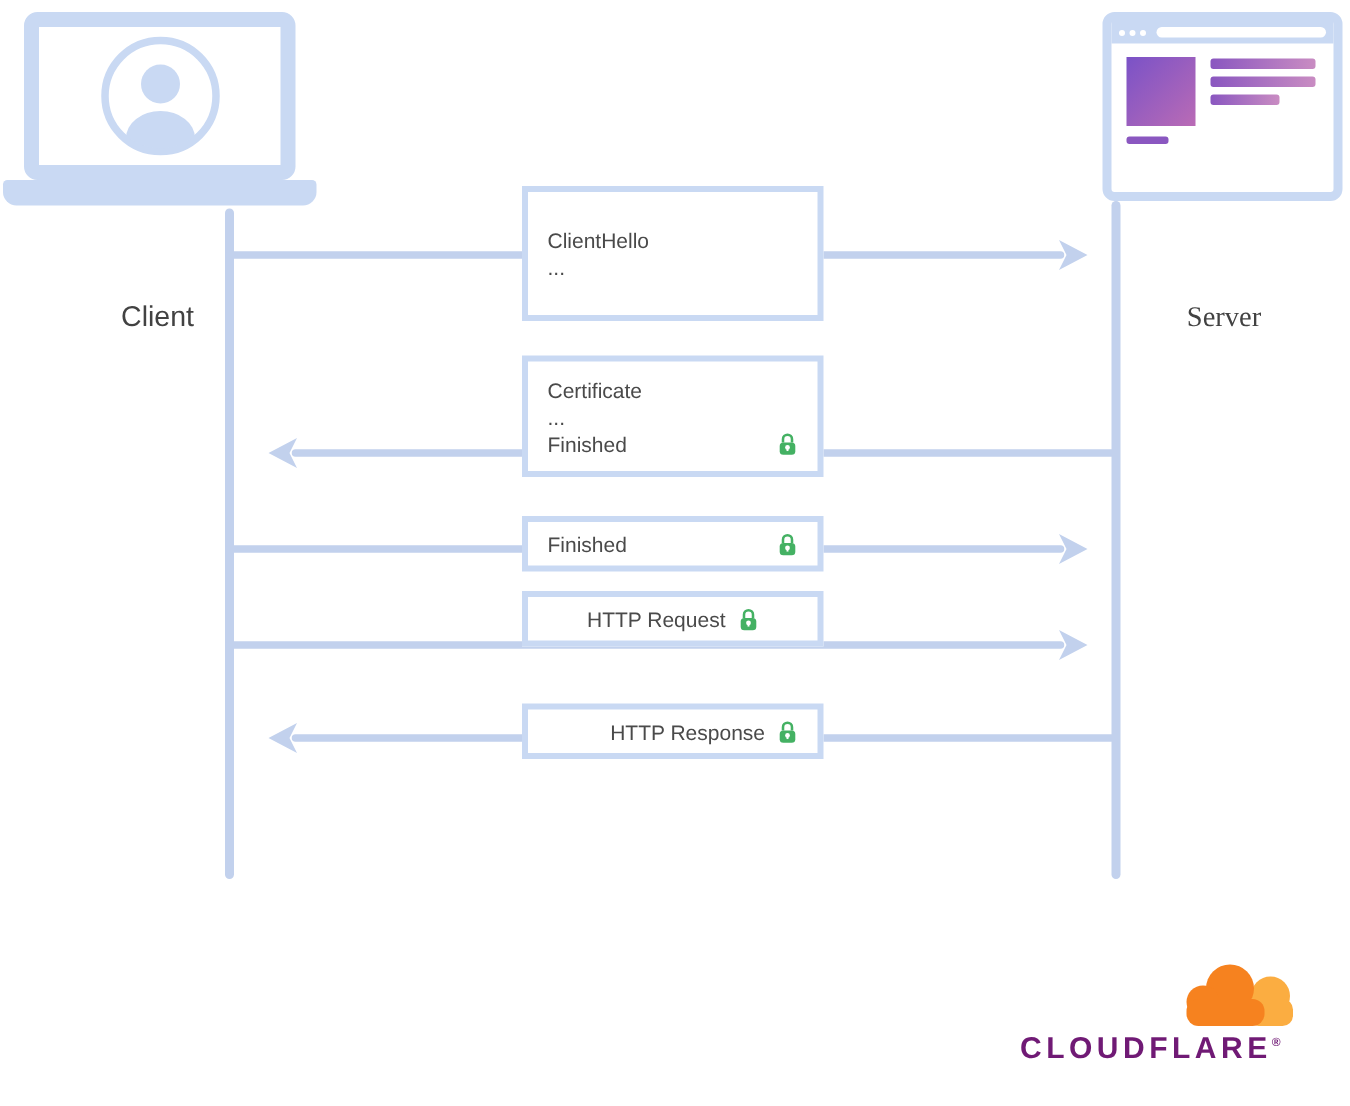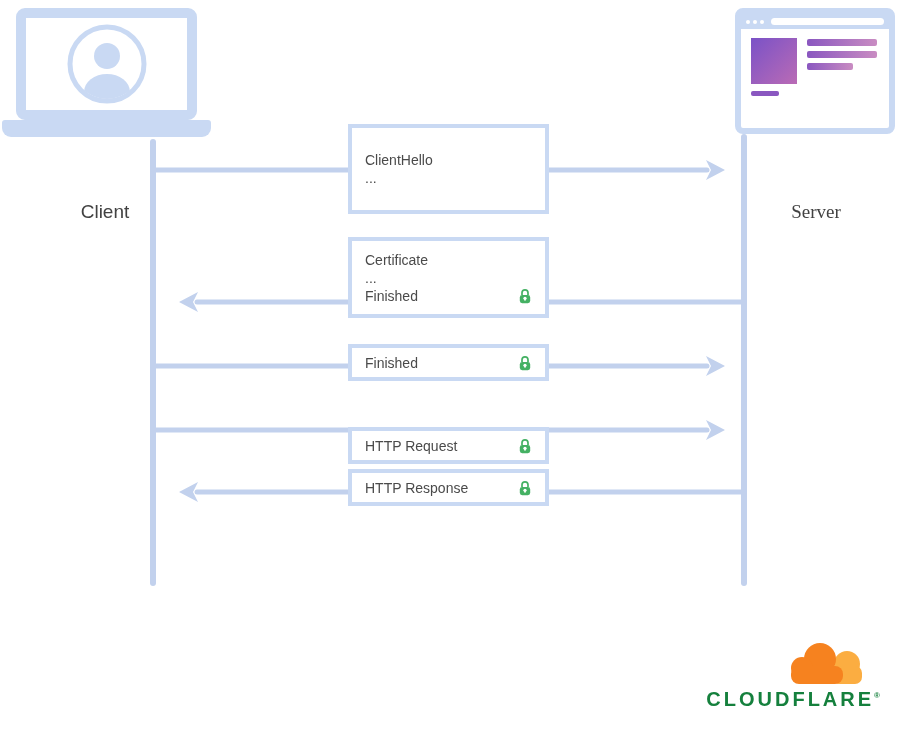--- a/index.html
+++ b/index.html
@@ -40,21 +40,21 @@
          border:4px solid #C9D9F3; z-index:2; display:flex; flex-direction:column;
          justify-content:center; padding:5px 13px; gap:2px; }
   .msg-line { display:flex; align-items:center; justify-content:space-between;
               font-size:14px; line-height:16px; color:#4A4A4A; }
   .msg-line .lock-wrap { flex:0 0 auto; margin-left:8px; display:flex; align-items:center; }
 
   
   .cf-logo { position:absolute; left:680px; top:640px; width:200px; z-index:3; }
   .cf-cloud { display:block; margin-left:102px; }
   .cf-wordmark { margin-top:2px; font-size:20px; font-weight:bold; letter-spacing:3px;
-                 color:#15803d; text-align:right; white-space:nowrap; }
+                 color:#701a75; text-align:left; white-space:nowrap; }
   .cf-wordmark sup { font-size:8px; letter-spacing:0; }
 </style>
 </head>
 <body>
 
 <div class="stage">
 
   <svg class="seq-layer" width="900" height="737">
       <line x1="153" y1="142" x2="153" y2="583" stroke="#C2D1ED" stroke-width="6" stroke-linecap="round"></line>
       <line x1="744" y1="137" x2="744" y2="583" stroke="#C2D1ED" stroke-width="6" stroke-linecap="round"></line>
@@ -141,34 +141,34 @@
         <span class="lock-wrap">
           <svg width="14" height="16" viewBox="0 0 14 16">
             <path d="M4 7 V4.8 a3 3 0 0 1 6 0 V7" fill="none" stroke="#44B163" stroke-width="1.7"></path>
             <rect x="1.8" y="7" width="10.4" height="8.2" rx="2.4" fill="#44B163"></rect>
             <circle cx="7" cy="10.3" r="1.6" fill="#fff"></circle>
             <rect x="6.35" y="10.3" width="1.3" height="2.4" fill="#fff"></rect>
           </svg>
         </span>
       </div>
     </div>
-    <div class="msg" style="top: 427px; height: 37px; border-color: rgb(201, 217, 243);">
+    <div class="msg" style="top: 394px; height: 37px; border-color: rgb(201, 217, 243); align-items: center;">
       <div class="msg-line">
         <span>HTTP Request</span>
         <span class="lock-wrap">
           <svg width="14" height="16" viewBox="0 0 14 16">
             <path d="M4 7 V4.8 a3 3 0 0 1 6 0 V7" fill="none" stroke="#44B163" stroke-width="1.7"></path>
             <rect x="1.8" y="7" width="10.4" height="8.2" rx="2.4" fill="#44B163"></rect>
             <circle cx="7" cy="10.3" r="1.6" fill="#fff"></circle>
             <rect x="6.35" y="10.3" width="1.3" height="2.4" fill="#fff"></rect>
           </svg>
         </span>
       </div>
     </div>
-    <div class="msg" style="top: 469px; height: 37px; border-color: rgb(201, 217, 243);">
+    <div class="msg" style="top: 469px; height: 37px; border-color: rgb(201, 217, 243); align-items: flex-end;">
       <div class="msg-line">
         <span>HTTP Response</span>
         <span class="lock-wrap">
           <svg width="14" height="16" viewBox="0 0 14 16">
             <path d="M4 7 V4.8 a3 3 0 0 1 6 0 V7" fill="none" stroke="#44B163" stroke-width="1.7"></path>
             <rect x="1.8" y="7" width="10.4" height="8.2" rx="2.4" fill="#44B163"></rect>
             <circle cx="7" cy="10.3" r="1.6" fill="#fff"></circle>
             <rect x="6.35" y="10.3" width="1.3" height="2.4" fill="#fff"></rect>
           </svg>
         </span>

